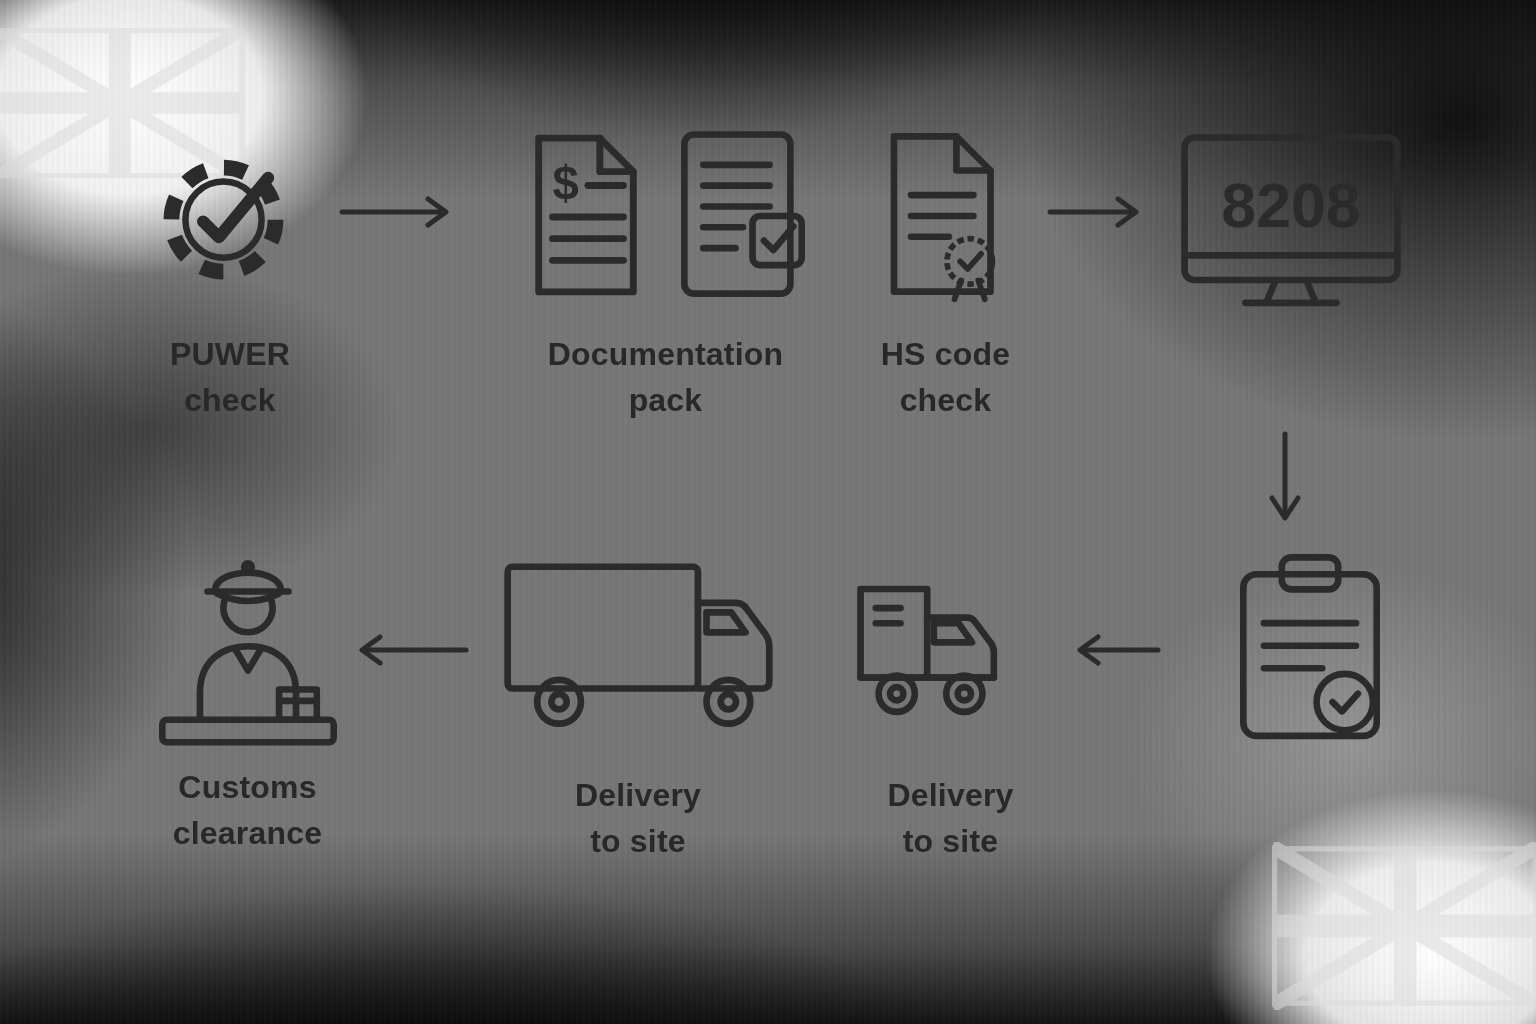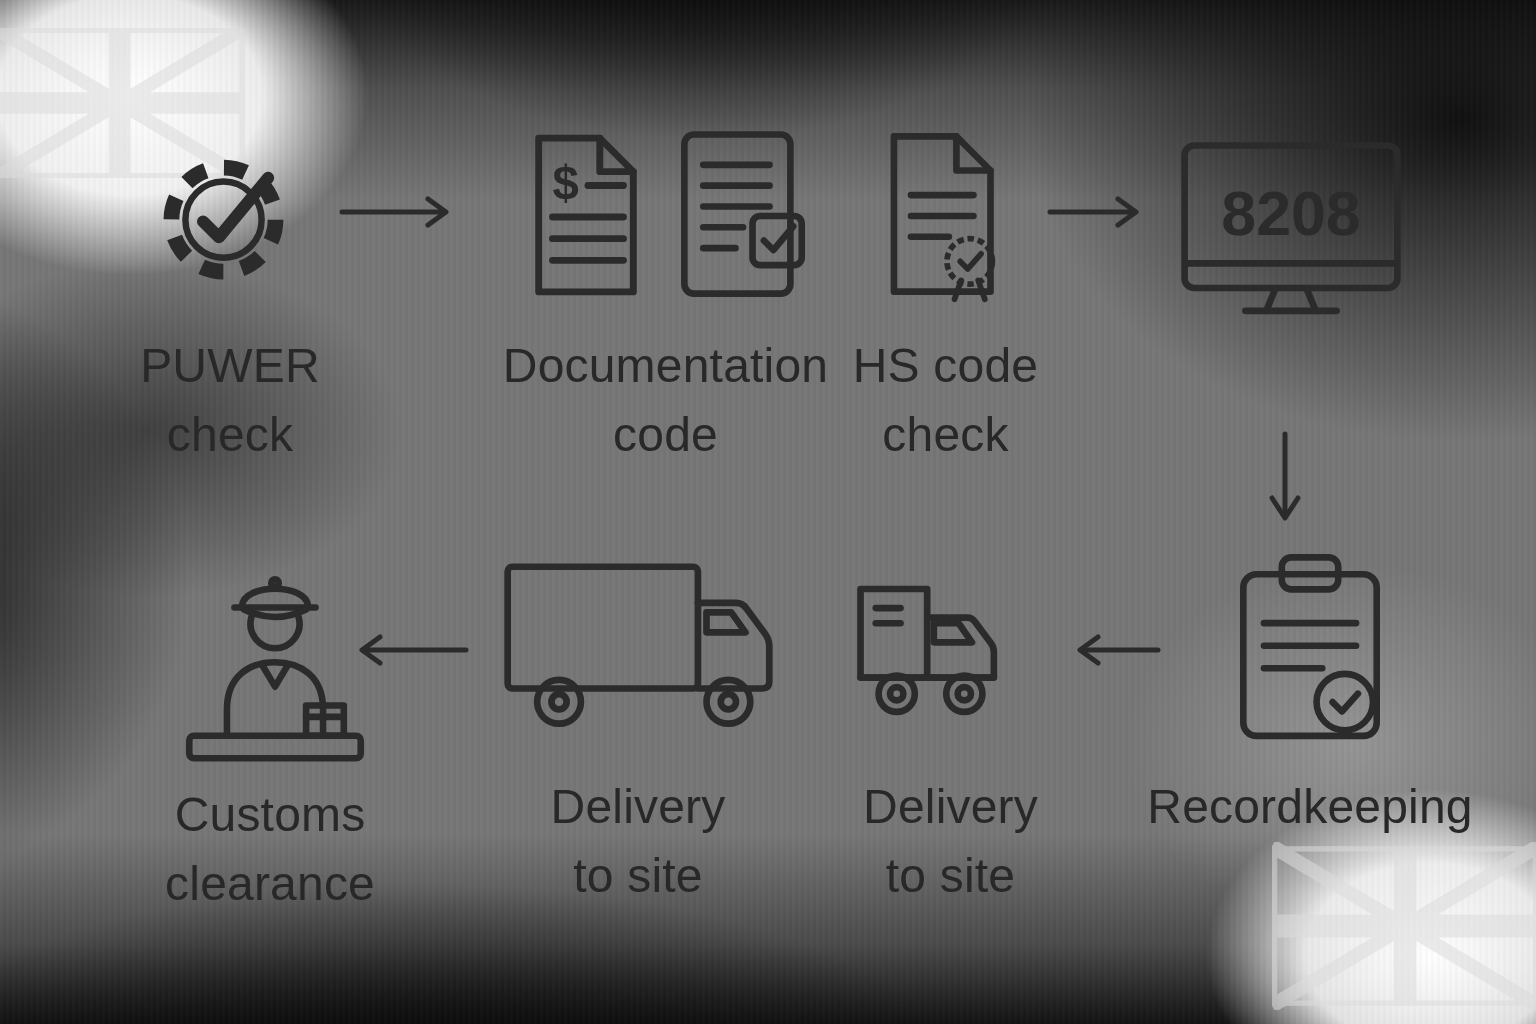--- a/index.html
+++ b/index.html
@@ -59,39 +59,39 @@
   }
   .arrow svg * { stroke-width: 5; }
   .iconbox svg text {
     fill: #2b2b2b;
     stroke: none;
     font-family: "Liberation Sans", sans-serif;
     font-weight: 700;
   }
   .label {
     margin-top: 14px;
-    font-size: 48px;
-    font-weight: 400;
+    font-size: 32px;
+    font-weight: 700;
     line-height: 1.44;
     color: #282828;
     text-align: center;
     white-space: pre-line;
     letter-spacing: 0.2px;
   }
   .arrow { position: absolute; }
 
   
   .n1 { left: 105px;  top: 112px; width: 250px; }
   .n2 { left: 468px;  top: 112px; width: 395px; }
   .n3 { left: 808px;  top: 112px; width: 275px; }
-  .n4 { left: 1148px; top: 128px; width: 285px; }
+  .n4 { left: 1148px; top: 120px; width: 285px; }
   .n5 { left: 1150px; top: 540px; width: 320px; }
   .n6 { left: 818px;  top: 540px; width: 265px; }
   .n7 { left: 478px;  top: 540px; width: 320px; }
-  .n8 { left: 120px;  top: 548px; width: 255px; align-items: flex-end; }
+  .n8 { left: 120px;  top: 532px; width: 255px; }
 
   .a1 { left: 338px;  top: 192px; }
   .a2 { left: 1046px; top: 192px; }
   .a3 { left: 1263px; top: 430px; }
   .a4 { left: 1072px; top: 630px; }
   .a5 { left: 352px;  top: 630px; }
 </style>
 </head>
 <body>
 
@@ -149,21 +149,21 @@
         <line x1="32" y1="42" x2="102" y2="42"></line>
         <line x1="32" y1="64" x2="102" y2="64"></line>
         <line x1="32" y1="86" x2="102" y2="86"></line>
         <line x1="32" y1="108" x2="74" y2="108"></line>
         <line x1="32" y1="130" x2="66" y2="130"></line>
         <rect x="84" y="96" width="52" height="52" rx="8"></rect>
         <path d="M96 122 l10 10 l21 -25"></path>
       </svg>
     </div>
     <div class="label">Documentation
-code</div>
+pack</div>
   </div>
 
   <div class="node row1 n3">
     <div class="iconbox">
       <svg width="142" height="182" viewBox="0 0 150 190">
         <path d="M20 12 h66 l36 36 v128 h-102 z"></path>
         <path d="M86 12 v36 h36"></path>
         <line x1="38" y1="74" x2="104" y2="74"></line>
         <line x1="38" y1="96" x2="104" y2="96"></line>
         <line x1="38" y1="118" x2="78" y2="118"></line>
@@ -207,21 +207,20 @@
       <svg width="160" height="202" viewBox="0 0 170 215">
         <rect x="14" y="28" width="142" height="172" rx="14"></rect>
         <rect x="55" y="10" width="60" height="34" rx="10"></rect>
         <line x1="36" y1="80" x2="134" y2="80"></line>
         <line x1="36" y1="104" x2="134" y2="104"></line>
         <line x1="36" y1="128" x2="98" y2="128"></line>
         <circle cx="122" cy="164" r="30"></circle>
         <path d="M109 164 l10 10 l17 -19"></path>
       </svg>
     </div>
-    <div class="label">Recordkeeping</div>
   </div>
 
   <div class="arrow a4">
     <svg width="90" height="40" viewBox="0 0 90 40">
       <line x1="86" y1="20" x2="12" y2="20"></line>
       <path d="M26 7 L8 20 L26 33"></path>
     </svg>
   </div>
 
   <div class="node row2 n6">

